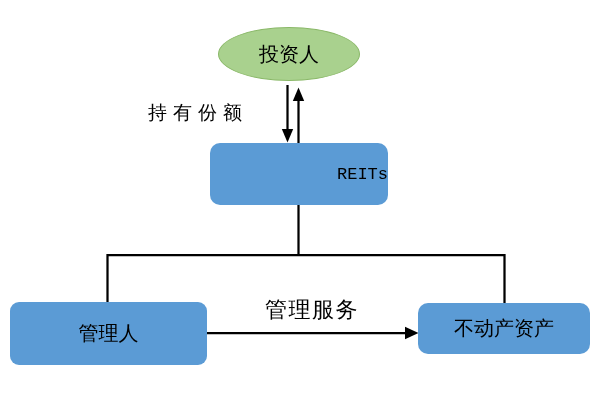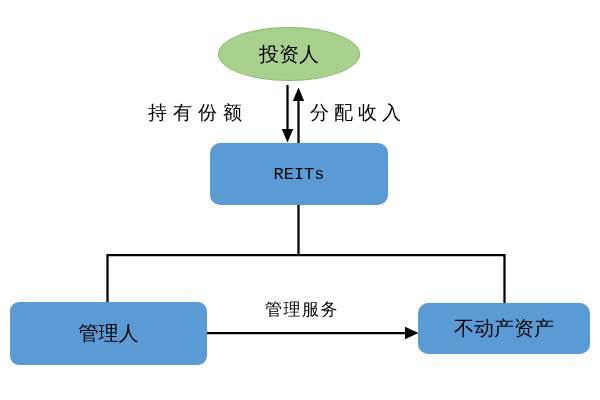--- a/index.html
+++ b/index.html
@@ -45,38 +45,38 @@
     border-radius: 10px;
     font-size: 20px;
   }
   .node-ellipse {
     background: var(--node-green, #a9d18e);
     border: 1.5px solid var(--node-green-border, #8ab868);
     border-radius: 50%;
     font-size: 20px;
   }
   #node-investor { left: 218px; top: 27px;  width: 142px; height: 54px; }
-  #node-reits    { left: 210px; top: 143px; width: 178px; height: 62px; }
+  #node-reits    { left: 210px; top: 143px; width: 178px; height: 62px; justify-content: flex-end; }
   #node-manager  { left: 10px;  top: 302px; width: 197px; height: 63px; border-radius: 9px; }
   #node-assets   { left: 418px; top: 303px; width: 172px; height: 51px; }
   #node-reits .node-label {
     font-family: "Liberation Mono", "DejaVu Sans Mono", monospace;
     font-size: 17px;
     font-weight: 500;
   }
   .edge-label {
     position: absolute;
     white-space: nowrap;
     font-size: 19px;
     line-height: 20px;
     text-align: center;
   }
   #label-hold-shares        { left: 148px; top: 103px; letter-spacing: 6px; }
   #label-distribute-income  { left: 310px; top: 103px; letter-spacing: 5px; }
-  #label-management-service { left: 265px; top: 300px; font-size: 17px; letter-spacing: 1.5px; }
+  #label-management-service { left: 265px; top: 300px; font-size: 22px; letter-spacing: 1.5px; }
 </style>
 </head>
 <body>
 
 <div class="stage">
 
   <svg class="connectors" viewBox="0 0 600 400" xmlns="http://www.w3.org/2000/svg">
 
     <path class="connector" d="M287.5 85 L287.5 130"></path>
     <polygon class="arrowhead" points="281.8,129 293.2,129 287.5,142.5"></polygon>
@@ -103,17 +103,16 @@
   <div class="node node-rect" id="node-manager">
     <span class="node-label">管理人</span>
   </div>
 
   <div class="node node-rect" id="node-assets">
     <span class="node-label">不动产资产</span>
   </div>
 
   <div class="edge-label" id="label-hold-shares">持有份额</div>
 
-  <div class="edge-label" id="label-distribute-income">分配收入</div>
 
   <div class="edge-label" id="label-management-service">管理服务</div>
 
 </div>
 
 </body></html>

